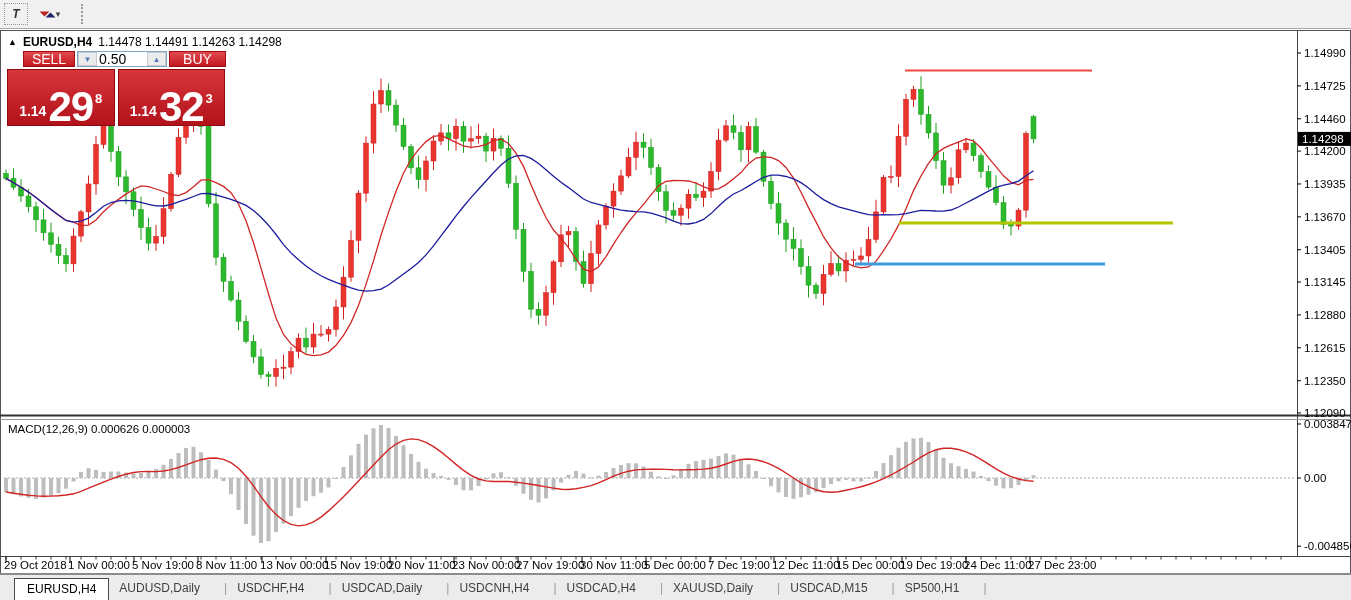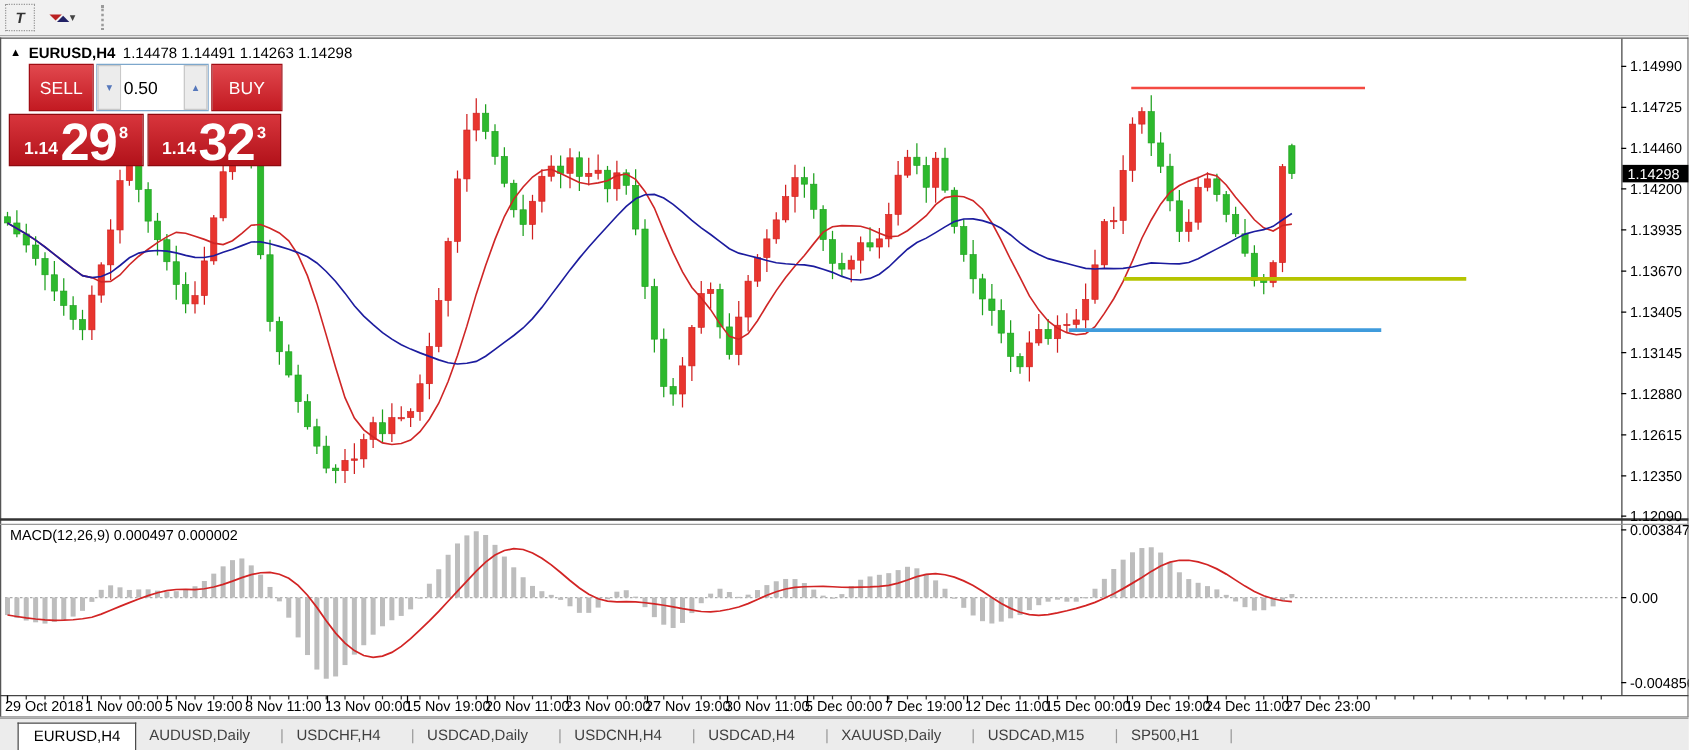--- a/index.html
+++ b/index.html
@@ -28,29 +28,29 @@
   
   #chartsvg{position:absolute;left:0;top:0;z-index:1;}
 
   .chart-header{position:absolute;left:8px;top:35px;z-index:4;font-size:12px;color:#000;
     display:flex;align-items:center;gap:6px;}
   .chart-header .tri{font-size:9px;cursor:default;}
   .chart-header b{font-weight:bold;}
 
   
   .trade{position:absolute;left:7px;top:51px;width:218px;z-index:4;font-size:12px;}
-  .trade .row1{display:flex;height:38px;padding-left:16px;}
+  .trade .row1{display:flex;height:16px;padding-left:16px;}
   .btn-sell,.btn-buy{flex:0 0 52px;background:linear-gradient(#e1484e,#c31a22);color:#fff;
     display:flex;align-items:center;justify-content:center;font-size:14px;border:1px solid #a00d14;cursor:pointer;}
   .btn-buy{flex:0 0 57px;}
   .stepper{flex:1;display:flex;border:1px solid #7da7cc;background:#fff;margin:0 2px;}
   .stp{width:19px;background:#ececec;border:1px solid #c9c9c9;display:flex;align-items:center;
     justify-content:center;color:#5577bb;font-size:9px;cursor:pointer;}
   .lot{flex:1;border:none;outline:none;font-size:14px;text-align:left;padding-right:6px;width:50px;color:#000;}
-  .bigpx{display:flex;margin-top:2px;height:42px;gap:3px;}
+  .bigpx{display:flex;margin-top:2px;height:57px;gap:3px;}
   .pxbox{flex:1;background:linear-gradient(#d8353c,#b2121a);border:1px solid #8f0a10;color:#fff;
     display:flex;align-items:flex-end;justify-content:center;padding-bottom:3px;cursor:pointer;position:relative;}
   .pxbox .small{font-size:14px;font-weight:bold;margin-right:2px;line-height:22px;}
   .pxbox .big{font-size:42px;font-weight:bold;line-height:30px;letter-spacing:-1px;}
   .pxbox .sup{font-size:13px;font-weight:bold;position:relative;top:-16px;margin-left:2px;}
 
   .macd-label{position:absolute;left:8px;top:423px;z-index:4;font-size:11.5px;color:#000;}
 
   
   .tabbar{position:absolute;left:0;top:574px;width:1351px;height:26px;background:#ececec;
@@ -690,21 +690,21 @@
         <span class="sup">8</span>
       </div>
       <div class="pxbox">
         <span class="small">1.14</span>
         <span class="big">32</span>
         <span class="sup">3</span>
       </div>
     </div>
   </div>
 
-  <div class="macd-label">MACD(12,26,9) 0.000497 0.000002</div>
+  <div class="macd-label">MACD(12,26,9) 0.000626 0.000003</div>
 
   <div class="tabbar">
       <div class="tab-active">EURUSD,H4</div>
       <div class="tab">AUDUSD,Daily</div>
       <div class="tabdiv">|</div>
       <div class="tab">USDCHF,H4</div>
       <div class="tabdiv">|</div>
       <div class="tab">USDCAD,Daily</div>
       <div class="tabdiv">|</div>
       <div class="tab">USDCNH,H4</div>

